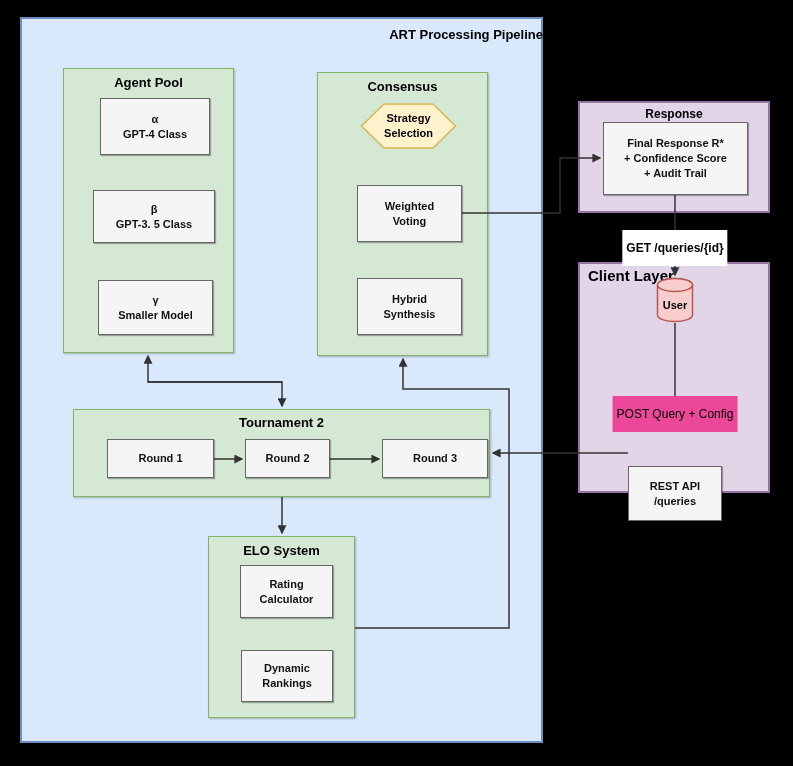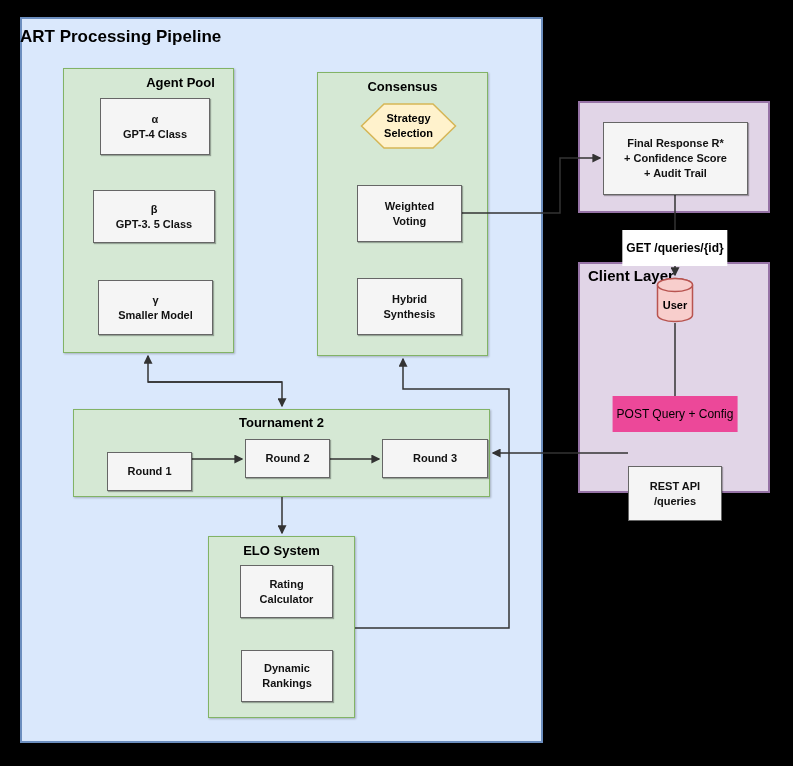--- a/index.html
+++ b/index.html
@@ -15,21 +15,21 @@
   }
   .group-green{
     background:#d5e8d4;border:1.5px solid #82b366;z-index:1;
     box-shadow:1px 1px 2px rgba(0,0,0,.25);
   }
   .group-purple{
     background:#e1d5e7;border:2px solid #9673a6;z-index:1;
     box-shadow:2px 2px 2px rgba(0,0,0,.5);
   }
   
-  .title-main{z-index:3;font-size:17px;font-weight:bold;text-align:left;}
+  .title-main{z-index:3;font-size:13px;font-weight:bold;text-align:right;}
   .title-group{z-index:3;font-size:13px;font-weight:bold;text-align:center;}
   .title-small{z-index:3;font-size:12px;font-weight:bold;text-align:center;}
   .title-left{z-index:3;font-size:15px;font-weight:bold;text-align:left;}
   
   .node{
     z-index:3;background:#f5f5f5;border:1px solid #666;
     box-shadow:1px 1px 1px rgba(0,0,0,.3);
     display:flex;align-items:center;justify-content:center;
     font-size:11px;font-weight:bold;text-align:center;
     white-space:pre-line;line-height:1.35;color:#111;
@@ -83,24 +83,25 @@
 
       <path d="M675,195 L675,275" marker-end="url(#arrow)"></path>
 
       <path d="M675,323 L675,422" marker-end="url(#arrow)"></path>
 
       <path d="M628,453 L493,453" marker-end="url(#arrow)"></path>
     </g>
   </svg>
 
   <div class="abs title-main" style="left:20px;top:27px;width:523px;">ART Processing Pipeline</div>
-  <div class="abs title-group" style="left:63px;top:75px;width:171px;margin-left:32px;">Agent Pool</div>
+  <div class="abs title-group" style="left:63px;top:75px;width:171px;">Agent Pool</div>
   <div class="abs title-group" style="left:317px;top:79px;width:171px;">Consensus</div>
   <div class="abs title-group" style="left:73px;top:415px;width:417px;">Tournament 2</div>
   <div class="abs title-group" style="left:208px;top:543px;width:147px;">ELO System</div>
+  <div class="abs title-small" style="left:578px;top:107px;width:192px;">Response</div>
   <div class="abs title-left" style="left:588px;top:267px;width:120px;">Client Layer</div>
 
   <div class="abs node" style="left:100px;top:98px;width:110px;height:57px;">α
 GPT-4 Class</div>
   <div class="abs node" style="left:93px;top:190px;width:122px;height:53px;">β
 GPT-3. 5 Class</div>
   <div class="abs node" style="left:98px;top:280px;width:115px;height:55px;">γ
 Smaller Model</div>
 
   <div class="abs shape-wrap" style="left:360px;top:103px;width:97px;height:46px;">
@@ -108,21 +109,21 @@
       <polygon points="24,1 73,1 95.5,23 73,45 24,45 1.5,23" fill="#fff2cc" stroke="#d6b656" stroke-width="1.5"></polygon>
     </svg>
     <span class="shape-label">Strategy
 Selection</span>
   </div>
   <div class="abs node" style="left:357px;top:185px;width:105px;height:57px;">Weighted
 Voting</div>
   <div class="abs node" style="left:357px;top:278px;width:105px;height:57px;">Hybrid
 Synthesis</div>
 
-  <div class="abs node" style="left:107px;top:452px;width:85px;height:39px;">Round 1</div>
+  <div class="abs node" style="left:107px;top:439px;width:107px;height:39px;">Round 1</div>
   <div class="abs node" style="left:245px;top:439px;width:85px;height:39px;">Round 2</div>
   <div class="abs node" style="left:382px;top:439px;width:106px;height:39px;">Round 3</div>
 
   <div class="abs node" style="left:240px;top:565px;width:93px;height:53px;">Rating
 Calculator</div>
   <div class="abs node" style="left:241px;top:650px;width:92px;height:52px;">Dynamic
 Rankings</div>
 
   <div class="abs node" style="left:603px;top:122px;width:145px;height:73px;">Final Response R*
 + Confidence Score

